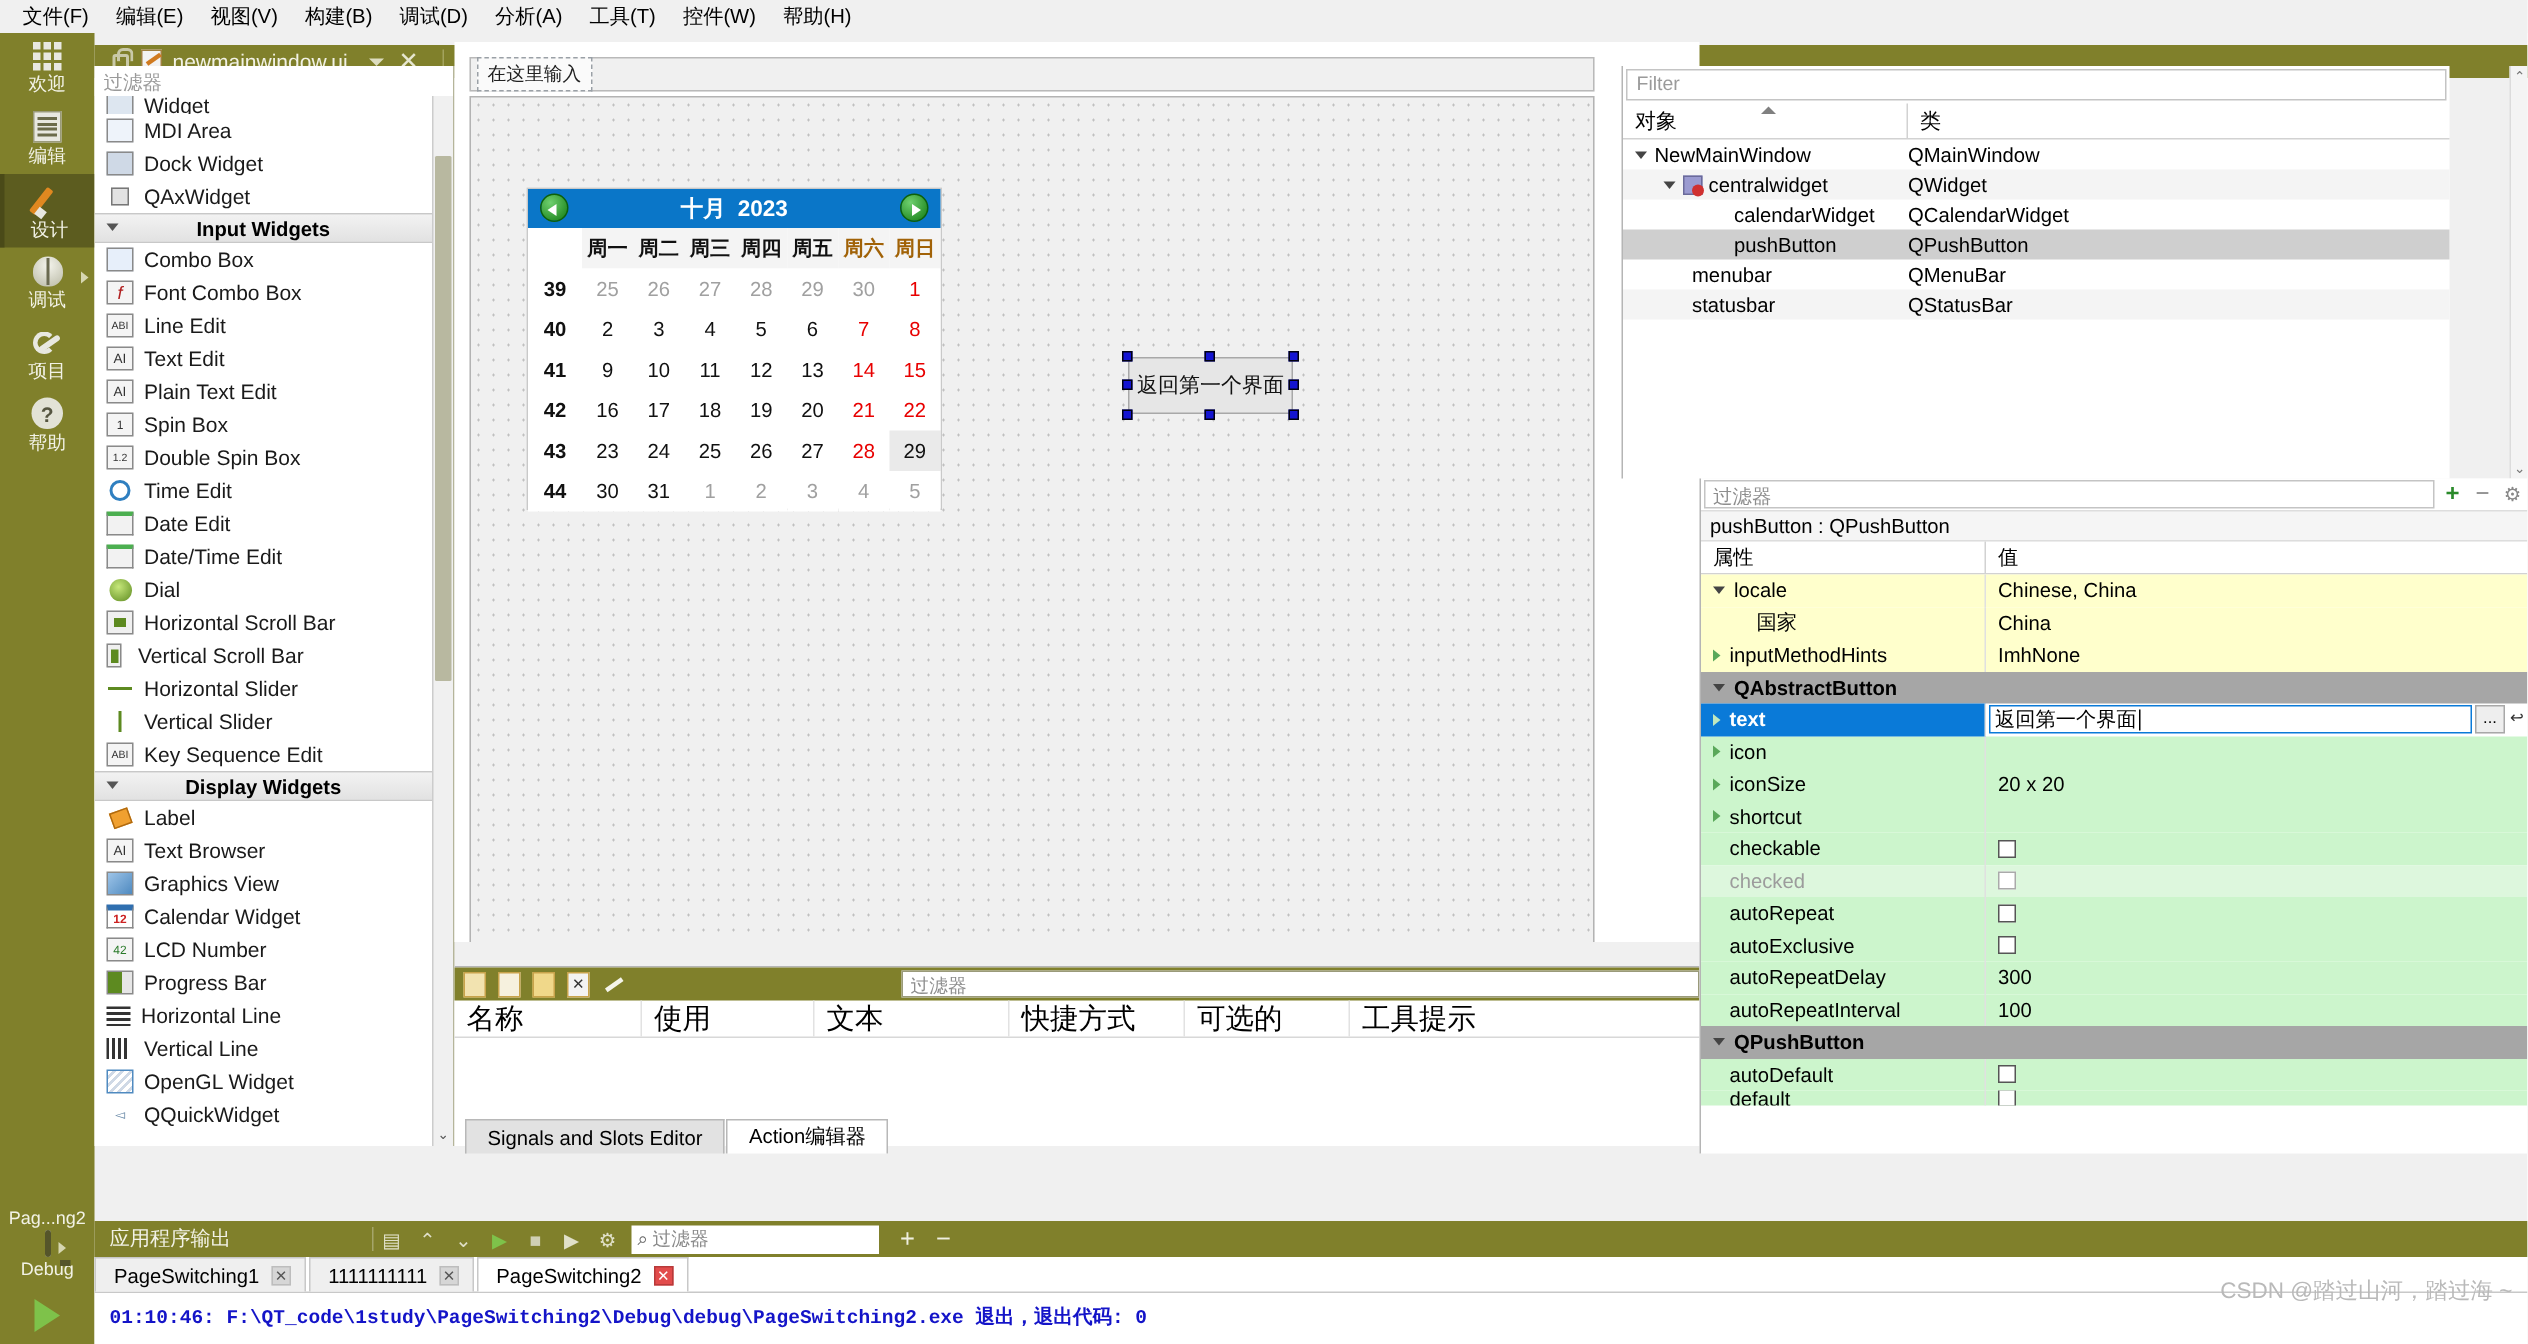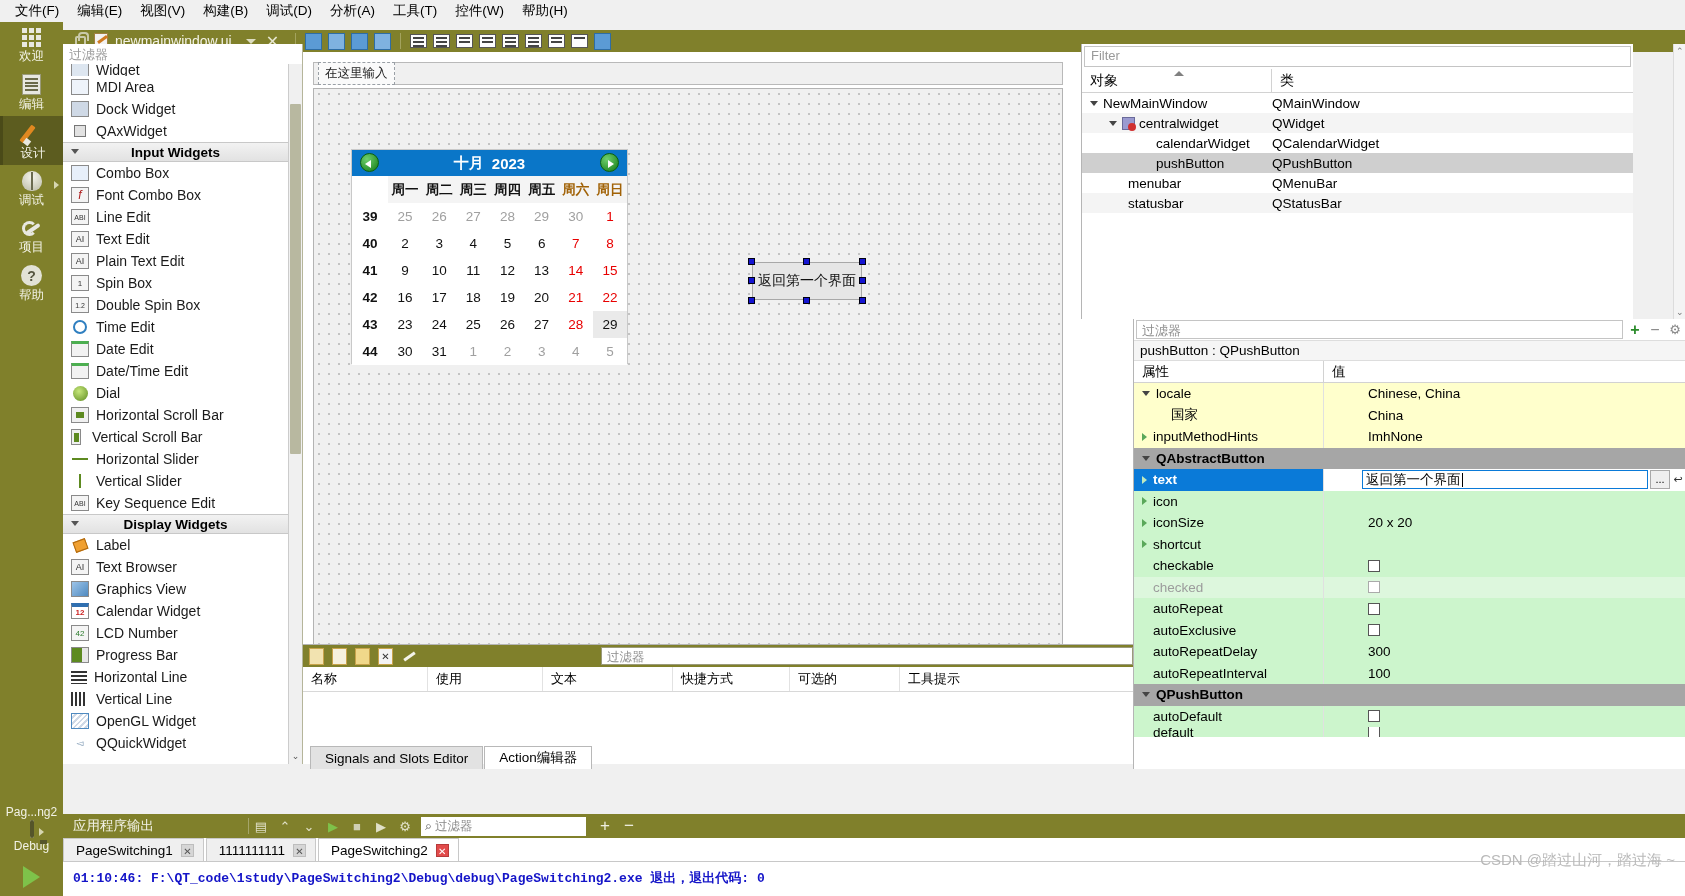--- a/index.html
+++ b/index.html
@@ -118,21 +118,21 @@
     display:flex; align-items:center; justify-content:center; font-size:9px;
     border:1px solid #8a8a8a; background:#f4f4f4; color:#333; position:relative; overflow:hidden;}
   .wicon.noborder { border:none; background:transparent; }
   .wb-scroll { position:absolute; right:0; top:20px; width:14px; bottom:0; background:#f0f0f0; border-left:1px solid #ccc;}
   .wb-thumb { position:absolute; right:1px; top:40px; width:11px; height:350px; background:#b8b8a0; border-radius:1px;}
   .wb-arrow-dn { position:absolute; right:1px; bottom:2px; width:11px; height:12px;
      color:#555; font-size:9px; text-align:center; line-height:12px;}
 
   
   .formarea {
-    position: absolute; left: 303px; top: 52px; width: 830px; height: 600px;
+    position: absolute; left: 303px; top: 28px; width: 830px; height: 600px;
     background: #ffffff; overflow: hidden;
   }
   .menubarstrip {
     position:absolute; left:10px; top:10px; width: 750px; height: 23px;
     background:#f0f0f0; border:1px solid #b9b9b9;
     display:flex; align-items:center;
   }
   .menubarstrip .placeholder {
     margin-left:4px; padding: 2px 6px; border:1px dashed #9aa0a6; color:#222;
     background:#fafafa; font-size:12.5px;
@@ -195,21 +195,21 @@
   }
   .at-ic { width:15px;height:17px;margin-right:8px;border:1px solid #c8a34b; background:#f2e3b0;}
   .at-ic.b2 { background:#f6f1de; }
   .at-ic.b3 { background:#f0d88a; }
   .at-ic.b4 { background:#f3f3f3; color:#333; font-size:10px; text-align:center; line-height:15px;}
   .at-wrench { width:16px;height:16px;position:relative;margin-right:4px;}
   .at-wrench:before{content:"";position:absolute;left:2px;top:7px;width:13px;height:3px;background:#f4f4ea;transform:rotate(-35deg);}
   .at-filter { margin-left: 180px; flex: 1; height:18px; background:#fff; border:1px solid #9a9a7a;
      color:#8e8e8e; font-size:12.5px; padding:1px 5px; }
   .at-head { height: 25px; display:flex; align-items:center; border-bottom:1px solid #d8d8d8; }
-  .at-head div { font-size:13px; padding-left:8px; border-right:1px solid #e2e2e2; height:100%;
+  .at-head div { font-size:19px; padding-left:8px; border-right:1px solid #e2e2e2; height:100%;
      display:flex; align-items:center; }
   .edtabs { position:absolute; left:303px; bottom:0px; height:24px; display:flex; align-items:flex-end;margin-top:35px;}
   .edtab { height:23px; padding: 0 14px; display:flex; align-items:center; font-size:13.5px;
      background:#e2e2e2; border:1px solid #b8b8b8; border-bottom:none; margin-right:1px;}
   .edtab.active { background:#ffffff; }
 
   
   .objinsp {
     position:absolute; left: 1081px; top: 44px; width: 552px; height: 275px;
     background:#ffffff; border-left:1px solid #b5b5b5;
@@ -242,21 +242,21 @@
      font-size:13px; padding:1px 5px; }
   .pe-plus { width:20px; text-align:center; color:#2a8a2a; font-size:16px; font-weight:bold;}
   .pe-minus { width:20px; text-align:center; color:#888; font-size:16px;}
   .pe-cfg { width:20px; text-align:center; color:#888; font-size:13px;}
   .pe-objname { height:21px; padding-left:6px; display:flex; align-items:center;
      font-size:13.5px; background:#f5f5f5; border-top:1px solid #ddd; border-bottom:1px solid #ddd;}
   .pe-head { display:flex; height:22px; border-bottom:1px solid #d2d2d2; font-size:13.5px; }
   .pe-head .c1 { width:190px; padding-left:8px; display:flex; align-items:center;
      border-right:1px solid #d2d2d2; }
   .pe-head .c2 { padding-left:8px; display:flex; align-items:center; }
-  .pe-row { display:flex; height:21.5px; font-size:13.5px; align-items:center;gap:36px; }
+  .pe-row { display:flex; height:21.5px; font-size:13.5px; align-items:center; }
   .pe-row .c1 { width:190px; display:flex; align-items:center; padding-left:8px;
      border-right:1px solid #e0e0e0; height:100%; }
   .pe-row .c2 { flex:1; padding-left:8px; display:flex; align-items:center; height:100%; }
   .pe-yellow { background:#ffffcc; }
   .pe-green { background:#ccf5cc; }
   .pe-green2 { background:#ddf7dd; }
   .pe-grp { background:#a6a6a6; font-weight:bold; color:#000; }
   .pe-sel .c1 { background:#0a7ad8; color:#fff; font-weight:bold; }
   .pe-dim { color:#9c9c9c; }
   .pe-arr { width:0;height:0;border-top:4px solid transparent;border-bottom:4px solid transparent;

